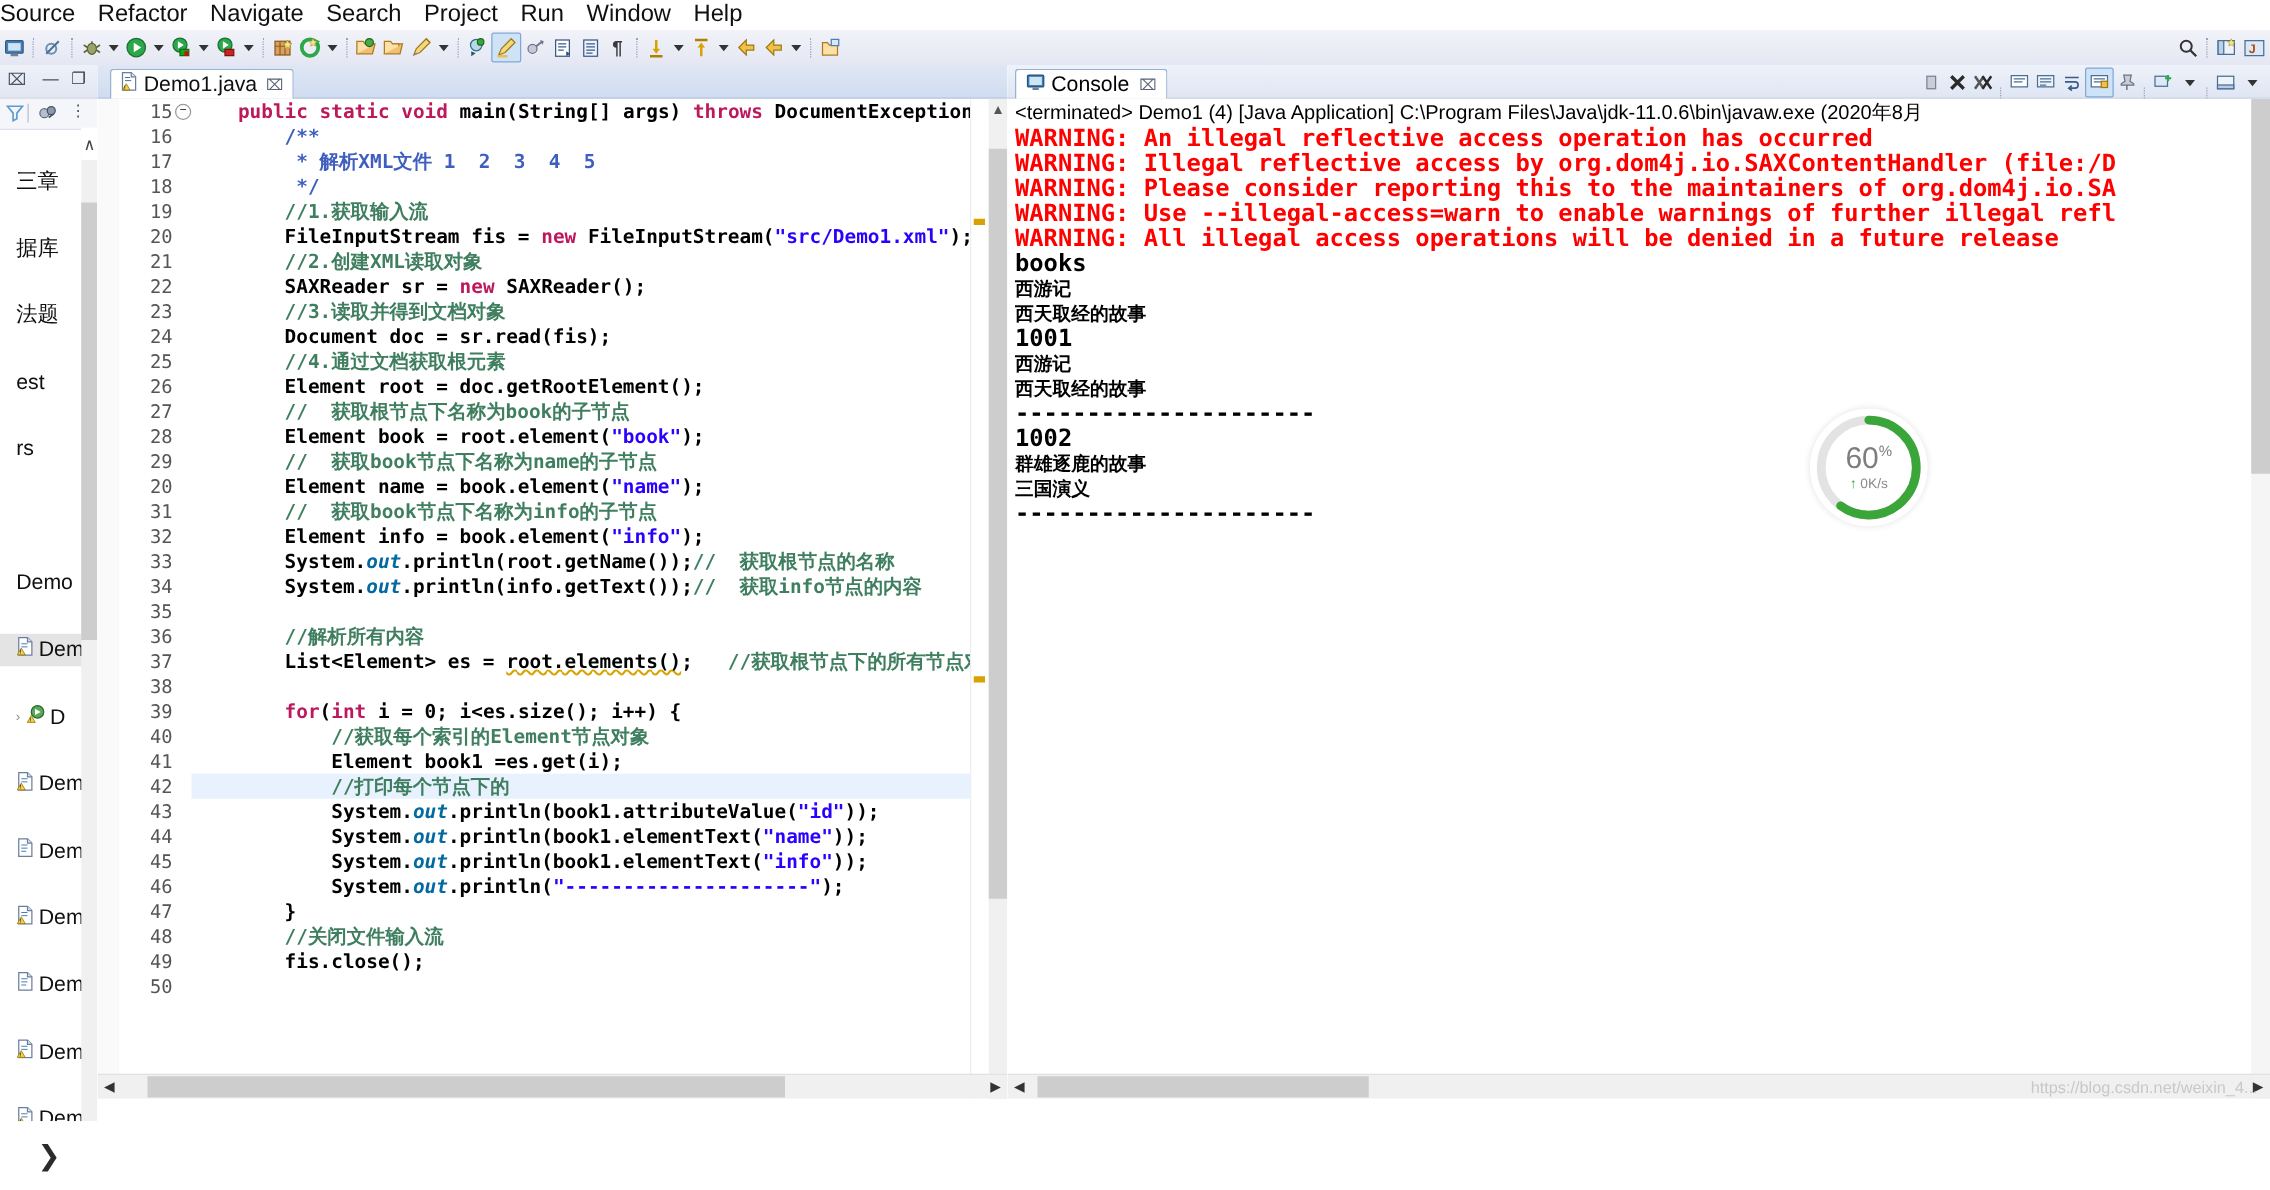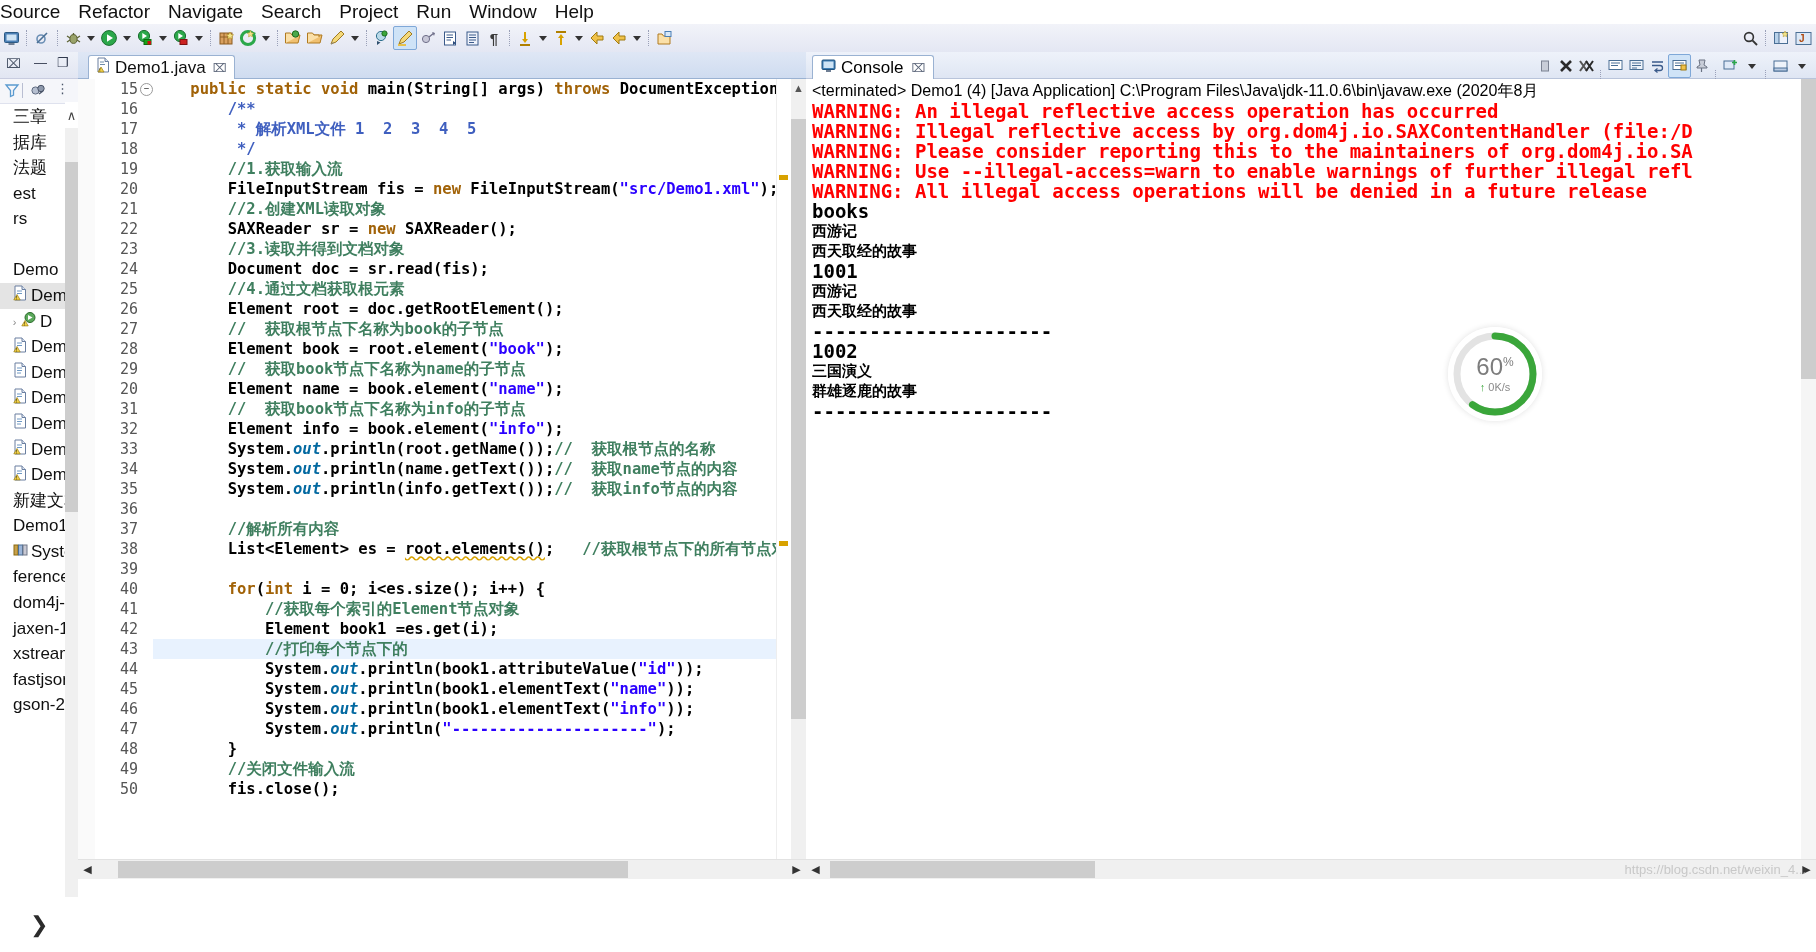--- a/index.html
+++ b/index.html
@@ -58,21 +58,21 @@
   .exp-toolrow{
     height:24px;background:#f5f6fa;border-bottom:1px solid #dfe2ee;position:relative;
   }
   .exp-toolrow .t1{position:absolute;left:4px;top:3px;}
   .exp-toolrow .vsep{position:absolute;left:22px;top:4px;height:15px;border-left:1px solid #b9bed2;}
   .exp-toolrow .t2{position:absolute;left:30px;top:4px;}
   .exp-toolrow .t3{position:absolute;left:56px;top:2px;color:#4a5568;font-size:13px;letter-spacing:-1px;}
   .tree{position:relative;height:795px;}
   .trow{
     height:25.6px;display:flex;align-items:center;white-space:nowrap;
-    font-size:17px;color:#101010;padding-left:0;overflow:hidden;
+    font-size:17px;color:#101010;padding-left:0;overflow:hidden;margin-top:28px;
   }
   .trow.sel{background:#e4e4e4;}
   .trow .twisty{width:13px;color:#8a8a8a;font-size:11px;flex:0 0 auto;text-align:center;}
   .trow .ticon{flex:0 0 auto;margin-right:3px;}
   .vscroll{
     position:absolute;right:0;top:50px;width:13px;height:795px;background:#f0f0f0;
   }
   .vscroll .thumb{position:absolute;left:0;top:60px;width:13px;height:350px;background:#cdcdcd;}
   .vscroll .upcaret{position:absolute;left:0;top:0;width:13px;height:26px;
      background:#fff;display:flex;align-items:center;justify-content:center;font-size:13px;color:#444;}
@@ -116,21 +116,21 @@
      border:1px solid #9a9a9a;border-radius:50%;font-size:9px;line-height:9px;
      text-align:center;color:#333;background:#fff;}
   .codearea{
     position:absolute;left:75px;top:0;right:29px;height:800px;overflow:hidden;
   }
   .cl{
     height:20px;line-height:20px;white-space:pre;
     font-family:"DejaVu Sans Mono",monospace;font-size:15.5px;font-weight:bold;color:#000;
   }
   .cl.cur{background:#e8f2fe;}
-  .kw{color:#a16207;}
+  .kw{color:#be185d;}
   .cm{color:#3f7f5f;font-weight:bold;}
   .cmj{color:#3f5fbf;font-weight:bold;}
   .str{color:#2a00ff;}
   .sf{color:#0369a1;font-style:italic;}
   .warnu{text-decoration:underline wavy #d8a200;text-decoration-skip-ink:none;}
   .ed-rightbar{
     position:absolute;right:15px;top:0;width:14px;height:800px;background:#fff;
     border-left:1px solid #eee;
   }
   .ed-rightbar .mk{position:absolute;left:2px;width:9px;height:5px;background:#d8a200;}
@@ -690,21 +690,20 @@
           <div class="cl"><span>        Document doc = sr.read(fis);</span></div>
           <div class="cl"><span>        </span><span class="cm">//4.通过文档获取根元素</span></div>
           <div class="cl"><span>        Element root = doc.getRootElement();</span></div>
           <div class="cl"><span>        </span><span class="cm">//  获取根节点下名称为book的子节点</span></div>
           <div class="cl"><span>        Element book = root.element(</span><span class="str">"book"</span><span>);</span></div>
           <div class="cl"><span>        </span><span class="cm">//  获取book节点下名称为name的子节点</span></div>
           <div class="cl"><span>        Element name = book.element(</span><span class="str">"name"</span><span>);</span></div>
           <div class="cl"><span>        </span><span class="cm">//  获取book节点下名称为info的子节点</span></div>
           <div class="cl"><span>        Element info = book.element(</span><span class="str">"info"</span><span>);</span></div>
           <div class="cl"><span>        System.</span><span class="sf">out</span><span>.println(root.getName());</span><span class="cm">//  获取根节点的名称</span></div>
-          <div class="cl"><span>        System.</span><span class="sf">out</span><span>.println(name.getText());</span><span class="cm">//  获取name节点的内容</span></div>
           <div class="cl"><span>        System.</span><span class="sf">out</span><span>.println(info.getText());</span><span class="cm">//  获取info节点的内容</span></div>
           <div class="cl"><span></span></div>
           <div class="cl"><span>        </span><span class="cm">//解析所有内容</span></div>
           <div class="cl"><span>        List&lt;Element&gt; es = </span><span class="warnu">root.elements()</span><span>;   </span><span class="cm">//获取根节点下的所有节点对象</span></div>
           <div class="cl"><span></span></div>
           <div class="cl"><span>        </span><span class="kw">for</span><span>(</span><span class="kw">int</span><span> i = 0; i&lt;es.size(); i++) {</span></div>
           <div class="cl"><span>            </span><span class="cm">//获取每个索引的Element节点对象</span></div>
           <div class="cl"><span>            Element book1 =es.get(i);</span></div>
           <div class="cl cur"><span>            </span><span class="cm">//打印每个节点下的</span></div>
           <div class="cl"><span>            System.</span><span class="sf">out</span><span>.println(book1.attributeValue(</span><span class="str">"id"</span><span>));</span></div>
@@ -825,22 +824,22 @@
           <div class="ol warn">WARNING: Use --illegal-access=warn to enable warnings of further illegal refl</div>
           <div class="ol warn">WARNING: All illegal access operations will be denied in a future release</div>
           <div class="ol ">books</div>
           <div class="ol cjk">西游记</div>
           <div class="ol cjk">西天取经的故事</div>
           <div class="ol ">1001</div>
           <div class="ol cjk">西游记</div>
           <div class="ol cjk">西天取经的故事</div>
           <div class="ol ">---------------------</div>
           <div class="ol ">1002</div>
+          <div class="ol cjk">群雄逐鹿的故事</div>
           <div class="ol cjk">三国演义</div>
-          <div class="ol cjk">群雄逐鹿的故事</div>
           <div class="ol ">---------------------</div>
         </div>
       <div class="con-vscroll">
         <div class="thumb"></div>
       </div>
       <div class="con-hscroll">
         <div class="lb">◀</div>
         <div class="thumb"></div>
         <div class="rb">▶</div>
       </div>

